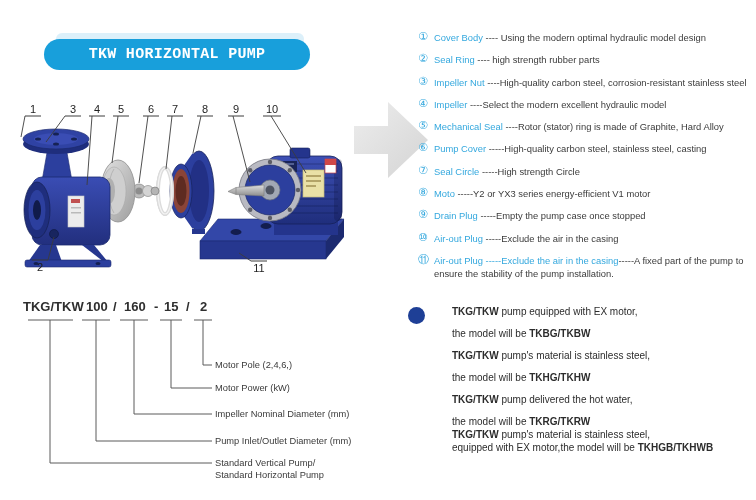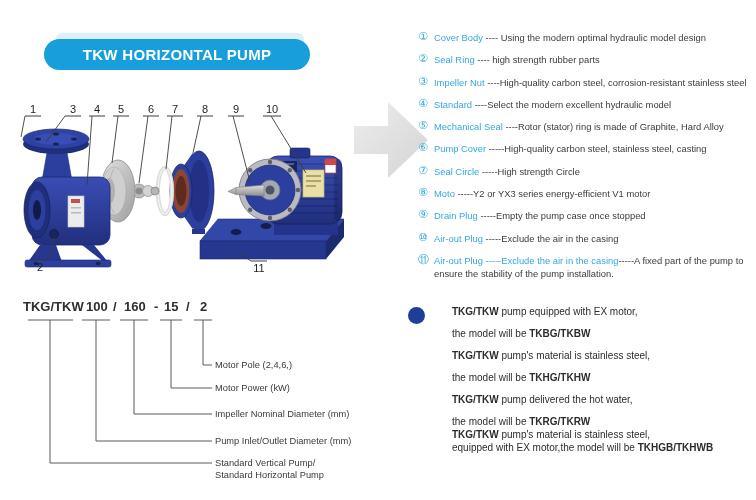--- a/index.html
+++ b/index.html
@@ -13,21 +13,21 @@
   .banner-accent{
     position:absolute;left:56px;top:33px;width:248px;height:12px;
     background:#bfe3f5;border-radius:6px;opacity:.55;
   }
   .banner{
     position:absolute;left:44px;top:39px;width:266px;height:31px;
     background:#189fdb;border-radius:16px;
     display:flex;align-items:center;justify-content:center;
   }
   .banner .title{
-    color:#ffffff;font-weight:bold;font-size:15px;letter-spacing:.3px;
+    color:#ffffff;font-weight:bold;font-size:15px;letter-spacing:.3px;font-family:Liberation Mono, monospace;
   }
   
   .diagram{position:absolute;left:8px;top:93px;width:380px;height:200px;}
   .diagram text{font-family:"Liberation Sans","DejaVu Sans",sans-serif;font-size:11px;fill:#1e1e1e;}
   .arrow-wrap{position:absolute;left:352px;top:92px;width:78px;height:96px;}
   
   .parts-list{
     position:absolute;left:418px;top:31px;width:338px;
     font-size:9.4px;line-height:13px;
   }
@@ -245,21 +245,21 @@
   <div class="part-item">
     <span class="pnum">①</span><span class="plabel">Cover Body</span><span class="pdesc"> ---- Using the modern optimal hydraulic model design</span>
   </div>
   <div class="part-item">
     <span class="pnum">②</span><span class="plabel">Seal Ring</span><span class="pdesc"> ---- high strength rubber parts</span>
   </div>
   <div class="part-item">
     <span class="pnum">③</span><span class="plabel">Impeller Nut</span><span class="pdesc"> ----High-quality carbon steel, corrosion-resistant stainless steel</span>
   </div>
   <div class="part-item">
-    <span class="pnum">④</span><span class="plabel">Standard</span><span class="pdesc"> ----Select the modern excellent hydraulic model</span>
+    <span class="pnum">④</span><span class="plabel">Impeller</span><span class="pdesc"> ----Select the modern excellent hydraulic model</span>
   </div>
   <div class="part-item">
     <span class="pnum">⑤</span><span class="plabel">Mechanical Seal</span><span class="pdesc"> ----Rotor (stator) ring is made of Graphite, Hard Alloy</span>
   </div>
   <div class="part-item">
     <span class="pnum">⑥</span><span class="plabel">Pump Cover</span><span class="pdesc"> -----High-quality carbon steel, stainless steel, casting</span>
   </div>
   <div class="part-item">
     <span class="pnum">⑦</span><span class="plabel">Seal Circle</span><span class="pdesc"> -----High strength Circle</span>
   </div>

